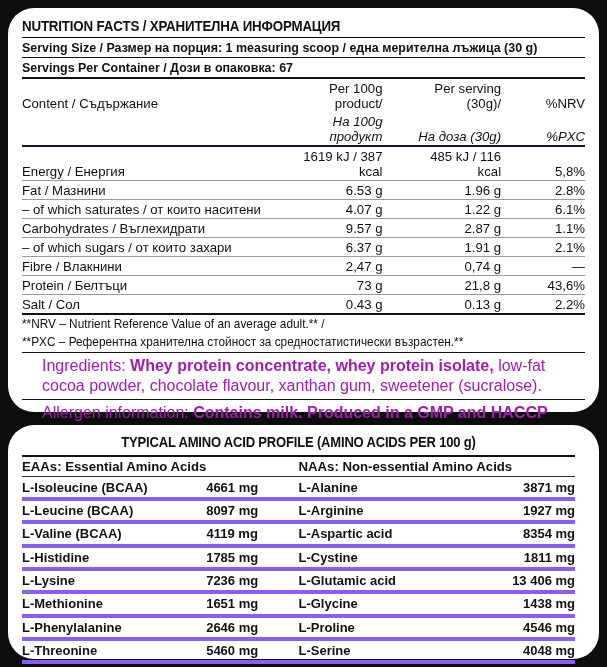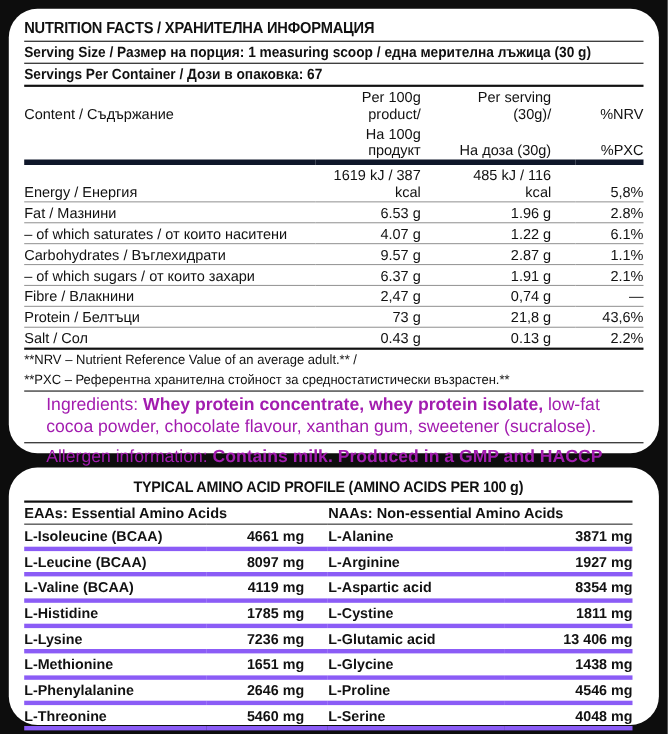--- a/index.html
+++ b/index.html
@@ -39,34 +39,34 @@
   
   table.nutri{width:100%;border-collapse:collapse;font-size:13.2px;color:#111;}
   table.nutri td{padding:1.5px 0;vertical-align:bottom;}
   .c-name{text-align:left;width:47%;}
   .c-100{text-align:right;width:22%;padding-right:28px !important;}
   .c-serv{text-align:right;width:20%;padding-right:22px !important;}
   .c-nrv{text-align:right;width:11%;}
   .hdr td{padding-bottom:0;padding-top:3px;}
   .hdr2 td{padding-top:0;padding-bottom:3px;}
   tr.row-line td{border-bottom:1px solid #9a9a9a;}
-  tr.row-line-dark td{border-bottom:5px solid #0f172a;}
+  tr.row-line-dark td{border-bottom:2px solid #0f172a;font-style:italic;}
 
   .foot{
     font-size:12.2px;color:#111;padding:1.5px 0;line-height:1.25;
     transform:scaleX(0.97);transform-origin:left center;
   }
   .para{font-size:16px;color:#a21caf;line-height:1.28;padding:3px 0 3px 0;margin-left:20px;}
   .para b{font-weight:bold;}
 
   
   table.amino{width:100%;border-collapse:collapse;font-size:13px;color:#111;font-weight:bold;}
   table.amino td{padding:2.2px 0;vertical-align:bottom;}
   .a-eaa-name{text-align:left;width:30%;padding-left:4px;}
-  .a-eaa-val{text-align:right;width:20%;padding-right:22px !important;}
+  .a-eaa-val{text-align:center;width:20%;padding-right:22px !important;}
   .a-naa-name{text-align:left;width:29%;padding-left:6px;}
   .a-naa-val{text-align:right;width:21%;padding-right:4px;}
   table.amino tr.ar td{border-bottom:4px solid #8b5cf6;}
   .a-head td{font-size:13.2px;padding-bottom:3px;border-bottom:1.2px solid #2b2b2b;}
 </style>
 </head>
 <body>
 
 <div class="panel" id="panel-nutrition">
 

